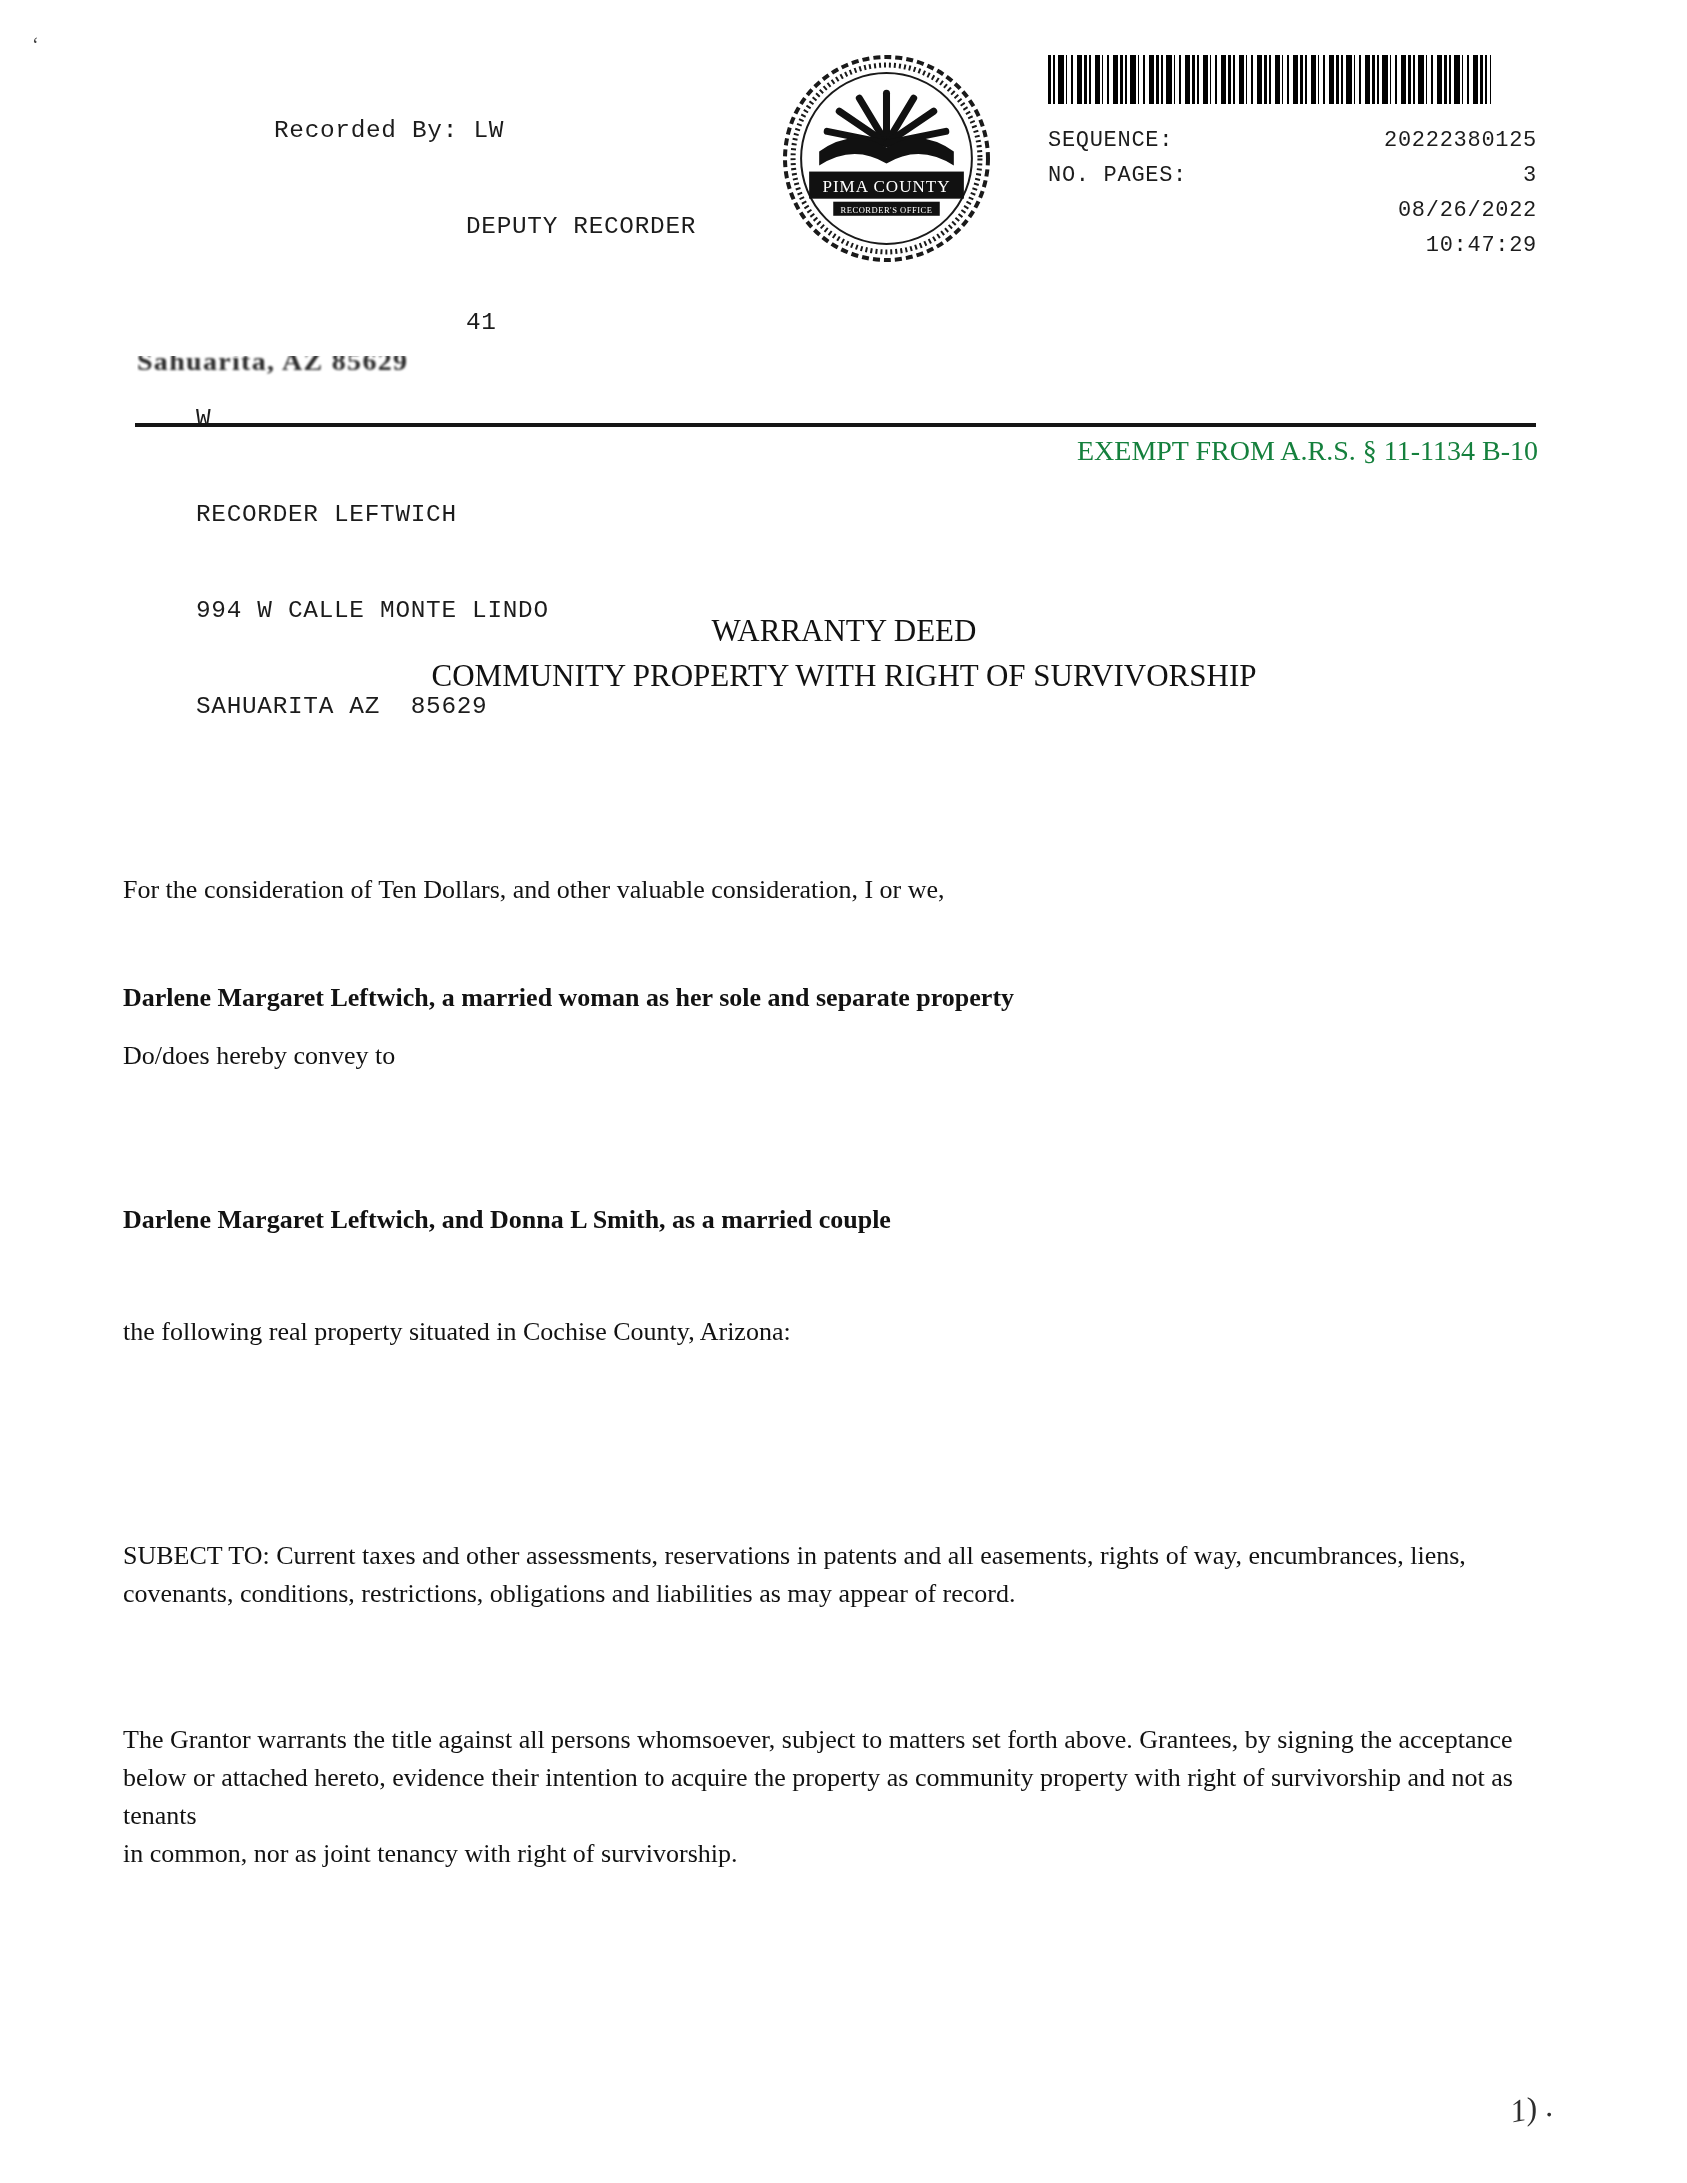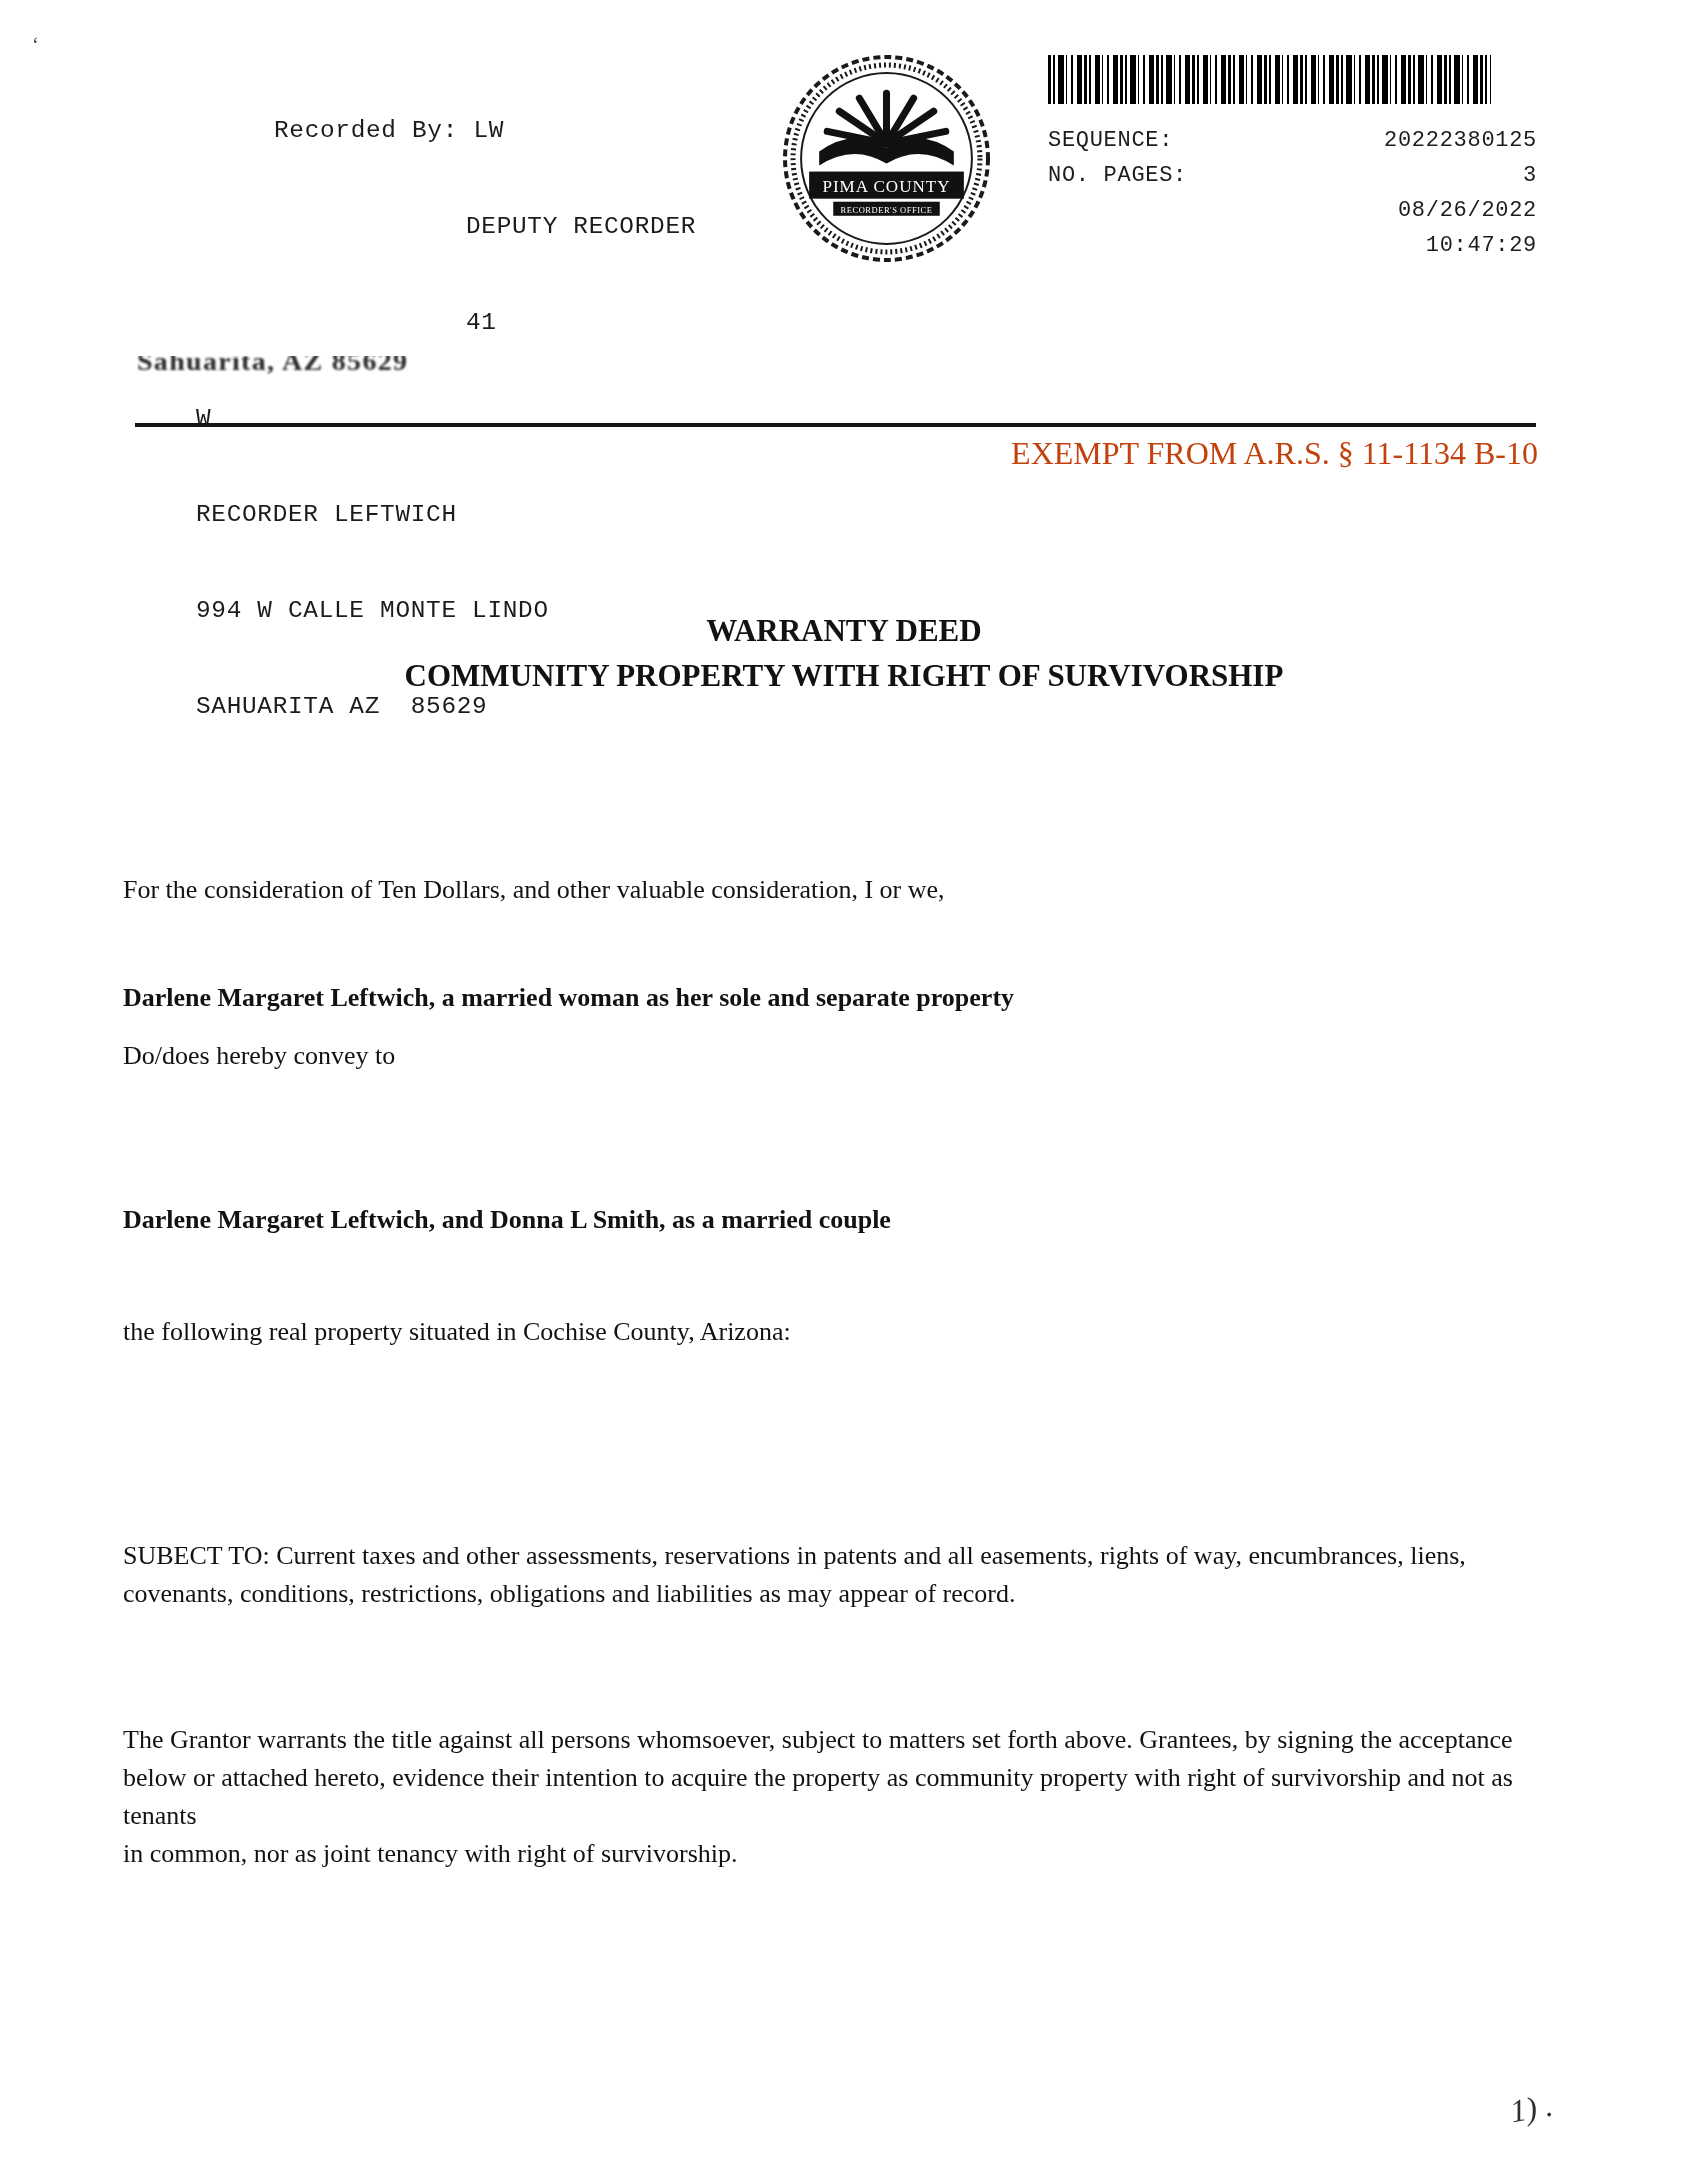--- a/index.html
+++ b/index.html
@@ -81,32 +81,32 @@
     left: 135px;
     top: 423px;
     width: 1401px;
     border-top: 4px solid #151515;
   }
 
   .exempt-line {
     position: absolute;
     right: 150px;
     top: 435px;
-    font-size: 32px;
-    color: #c2410c;
+    font-size: 28px;
+    color: #15803d;
     text-align: right;
   }
 
   .title-block {
     position: absolute;
     left: 0;
     right: 0;
     top: 608px;
     text-align: center;
-    font-weight: bold;
+    font-weight: normal;
     font-size: 31px;
     line-height: 45px;
   }
 
   .para {
     position: absolute;
     left: 123px;
     width: 1414px;
     font-size: 26px;
     line-height: 38px;

